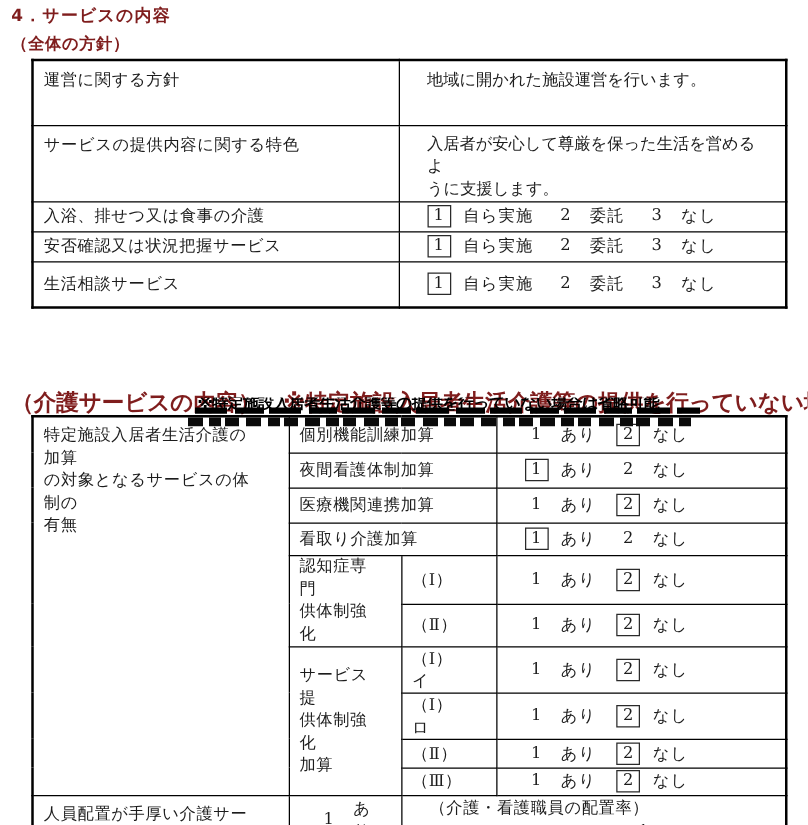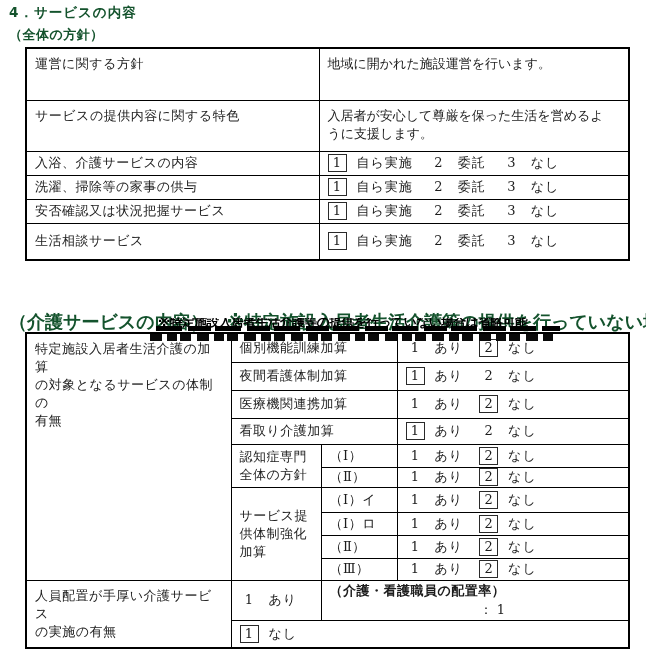--- a/index.html
+++ b/index.html
@@ -3,48 +3,48 @@
 <meta charset="utf-8">
 <style>
   html,body{margin:0;padding:0;}
   body{
     width:646px;height:660px;position:relative;background:#ffffff;
     font-family:"DejaVu Serif","Liberation Serif",serif;
     color:#1c1c1c;overflow:hidden;
   }
   .heading{
     font-family:"DejaVu Sans","Liberation Sans",sans-serif;
-    font-weight:bold;color:#14532d;
+    font-weight:bold;color:#7f1d1d;
   }
   #page-title{position:absolute;left:9px;top:4px;font-size:13.5px;letter-spacing:1px;}
   #sec1-heading{position:absolute;left:9px;top:26px;font-size:13px;letter-spacing:0.5px;}
   #sec2-line{position:absolute;left:9px;top:310px;font-size:18px;white-space:nowrap;}
   #sec2-line .note{margin-left:18px;}
 
   table{border-collapse:collapse;table-layout:fixed;position:absolute;background:#fff;}
   table, td{border:1px solid #000;}
   table{border-width:2px;}
-  td{font-size:13px;padding:0 8px;vertical-align:middle;overflow:hidden;}
+  td{font-size:13px;padding:0 22px;vertical-align:middle;overflow:hidden;}
   td.top{vertical-align:top;padding-top:6px;}
   td.lbl{padding-left:8px;letter-spacing:0.5px;}
   .ml{white-space:pre-line;line-height:18px;}
   #t1{left:25px;top:47px;width:603px;}
   #t2{left:25px;top:332px;width:603px;}
 
   .opts{display:flex;align-items:center;}
   .num{
     display:inline-block;min-width:11px;text-align:center;
     padding:0 3px;border:1px solid transparent;margin-right:10px;line-height:16px;
   }
   .num.boxed{border-color:#2a2a2a;}
   .olabel{margin-right:16px;letter-spacing:1px;}
   .olabel:last-child{margin-right:0;}
 
   .ratio-cell{vertical-align:middle;}
-  .ratio-cell .r1{line-height:19px;letter-spacing:0.5px;font-weight:bold;}
+  .ratio-cell .r1{line-height:19px;letter-spacing:0.5px;}
   .ratio-cell .r2{line-height:19px;padding-left:150px;}
 
   
   #artifact-dup{
     position:absolute;left:158px;top:318px;width:404px;height:11px;
     overflow:hidden;font-size:12.5px;font-weight:bold;color:#000;
     font-family:"DejaVu Sans","Liberation Sans",sans-serif;
     transform:scaleX(1.02);transform-origin:left;letter-spacing:-0.5px;
     white-space:nowrap;z-index:5;
   }
@@ -74,34 +74,21 @@
     <td class="lbl top">運営に関する方針</td>
     <td class="top">地域に開かれた施設運営を行います。</td>
   </tr>
   <tr style="height:51px">
     <td class="lbl top">サービスの提供内容に関する特色</td>
     <td class="top ml">入居者が安心して尊厳を保った生活を営めるよ
 うに支援します。</td>
   </tr>
 
   <tr style="height:24px">
-    <td class="lbl">入浴、介護サービスの内容</td>
-    <td>
-          <div class="opts">
-      <span class="num boxed">1</span>
-            <span class="olabel">自ら実施</span>
-      <span class="num">2</span>
-            <span class="olabel">委託</span>
-      <span class="num">3</span>
-            <span class="olabel">なし</span>
-    </div>
-        </td>
-  </tr>
-  <tr style="height:24px">
-    <td class="lbl">洗濯、掃除等の家事の供与</td>
+    <td class="lbl">入浴、排せつ又は食事の介護</td>
     <td>
           <div class="opts">
       <span class="num boxed">1</span>
             <span class="olabel">自ら実施</span>
       <span class="num">2</span>
             <span class="olabel">委託</span>
       <span class="num">3</span>
             <span class="olabel">なし</span>
     </div>
         </td>
@@ -192,21 +179,21 @@
           <div class="opts">
       <span class="num boxed">1</span>
             <span class="olabel">あり</span>
       <span class="num">2</span>
             <span class="olabel">なし</span>
     </div>
         </td>
   </tr>
   <tr style="height:23px">
     <td class="lbl ml" rowspan="2">認知症専門
-全体の方針</td>
+供体制強化</td>
     <td class="lbl">（Ⅰ）</td>
     <td>
           <div class="opts">
       <span class="num">1</span>
             <span class="olabel">あり</span>
       <span class="num boxed">2</span>
             <span class="olabel">なし</span>
     </div>
         </td>
   </tr>

